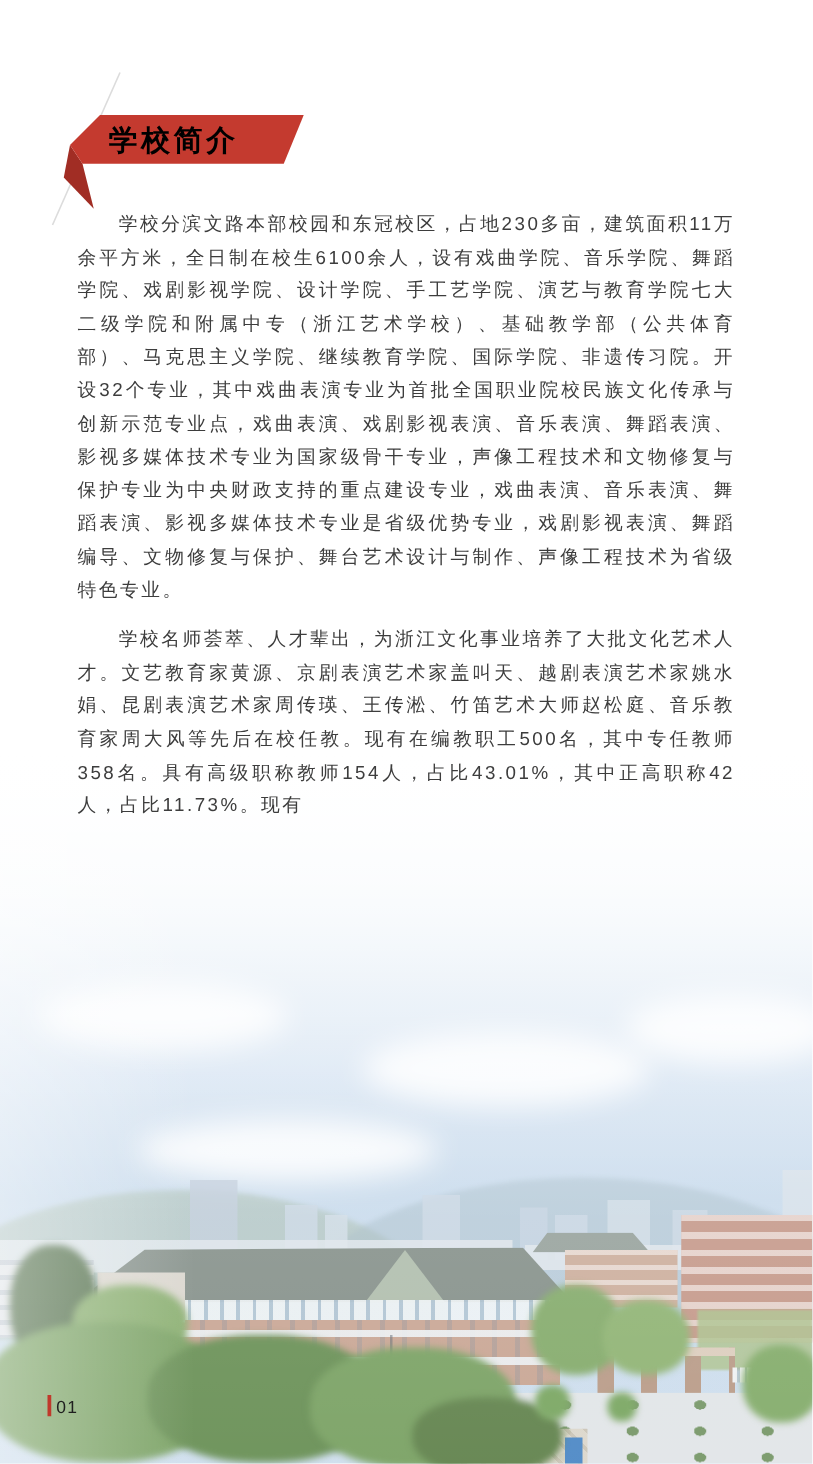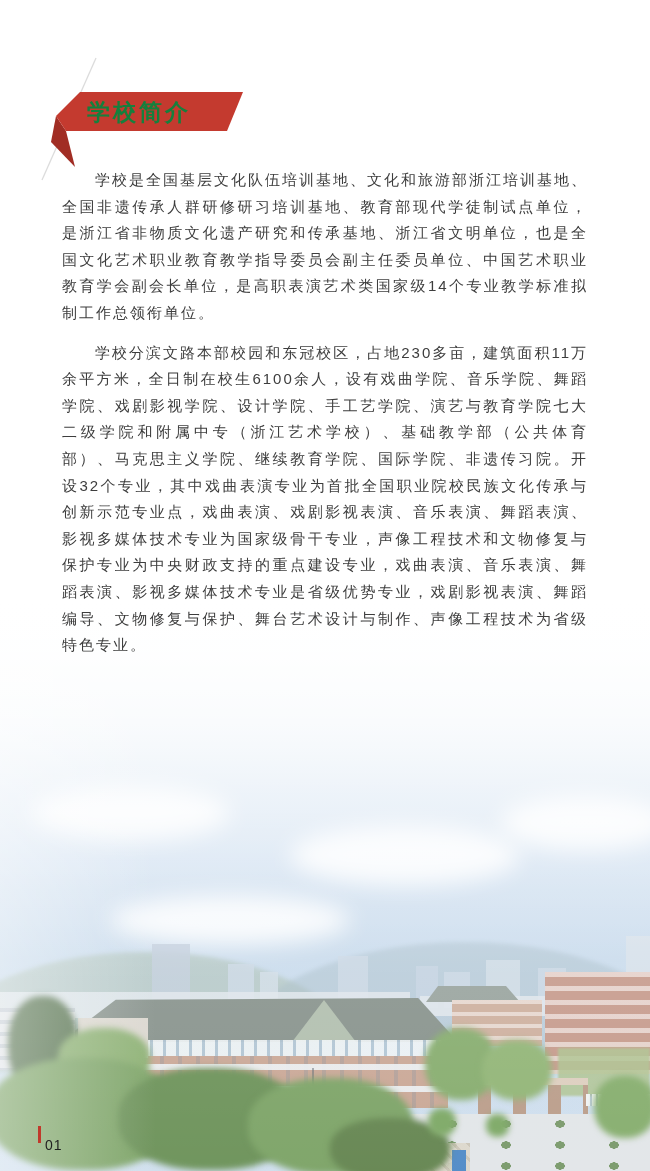--- a/index.html
+++ b/index.html
@@ -17,31 +17,31 @@
   .lowrise{background:#dde4ea;opacity:.85;}
   .tree{border-radius:46%;filter:blur(3px);}
   .fade{inset:0;background:
     linear-gradient(90deg,rgba(255,255,255,.38) 0%,rgba(255,255,255,0) 24%),
     linear-gradient(180deg,rgba(255,255,255,1) 0%,rgba(255,255,255,.96) 9%,rgba(255,255,255,.82) 20%,
       rgba(255,255,255,.55) 34%,rgba(255,255,255,.32) 50%,rgba(255,255,255,.18) 66%,rgba(255,255,255,.12) 100%);}
   
   .content{position:absolute;inset:0;z-index:1;}
   .ribbon-svg{position:absolute;left:0;top:0;}
   .ribbon-title{
-    position:absolute;left:87px;top:97px;width:120px;color:#15803d;
+    position:absolute;left:87px;top:97px;width:120px;color:#000000;
     font-size:23px;font-weight:bold;letter-spacing:3px;white-space:nowrap;
   }
   .paras{position:absolute;left:62px;top:167px;width:526px;}
   .paras p{
     margin:0 0 13px 0;font-size:15px;line-height:26.6px;color:#3d3d3d;
     text-align:justify;text-indent:2.2em;letter-spacing:2px;font-weight:500;
   }
   .pagenum{position:absolute;left:38px;top:1116px;display:flex;align-items:center;}
   .pagenum .bar{width:3px;height:17px;background:#c0392b;}
-  .pagenum .num{margin-left:4px;font-size:14px;color:#1f1f1f;letter-spacing:1px;font-weight:500;margin-top:21px;}
+  .pagenum .num{margin-left:4px;font-size:14px;color:#1f1f1f;letter-spacing:1px;font-weight:500;}
 </style>
 </head>
 <body>
 
 <div class="page">
 
   <div class="photo">
     <div class="sky"></div>
     <div class="cloud" style="left:30px;top:185px;width:200px;height:55px;"></div>
     <div class="cloud" style="left:290px;top:225px;width:230px;height:60px;"></div>
@@ -109,22 +109,22 @@
   <div class="content">
 
     <svg class="ribbon-svg" width="260" height="190" viewBox="0 0 260 190">
       <line x1="96" y1="58" x2="42" y2="180" stroke="#dcdcdc" stroke-width="1.3"></line>
       <path d="M56,116 L66,131 L75,167 L51,142 Z" fill="#a12d24"></path>
       <path d="M80,92 L243,92 L227,131 L66,131 L56,116 Z" fill="#c43a2f"></path>
     </svg>
     <div class="ribbon-title">学校简介</div>
 
     <div class="paras">
-      <p>学校是全国基层文化队伍培训基地、文化和旅游部浙江培训基地、全国非遗传承人群研修研习培训基地、教育部现代学徒制试点单位，是浙江省非物质文化遗产研究和传承基地、浙江省文明单位，也是全国文化艺术职业教育教学指导委员会副主任委员单位、中国艺术职业教育学会副会长单位，是高职表演艺术类国家级14个专业教学标准拟制工作总领衔单位。</p>
       <p>学校分滨文路本部校园和东冠校区，占地230多亩，建筑面积11万余平方米，全日制在校生6100余人，设有戏曲学院、音乐学院、舞蹈学院、戏剧影视学院、设计学院、手工艺学院、演艺与教育学院七大二级学院和附属中专（浙江艺术学校）、基础教学部（公共体育部）、马克思主义学院、继续教育学院、国际学院、非遗传习院。开设32个专业，其中戏曲表演专业为首批全国职业院校民族文化传承与创新示范专业点，戏曲表演、戏剧影视表演、音乐表演、舞蹈表演、影视多媒体技术专业为国家级骨干专业，声像工程技术和文物修复与保护专业为中央财政支持的重点建设专业，戏曲表演、音乐表演、舞蹈表演、影视多媒体技术专业是省级优势专业，戏剧影视表演、舞蹈编导、文物修复与保护、舞台艺术设计与制作、声像工程技术为省级特色专业。</p>
+      <p>学校名师荟萃、人才辈出，为浙江文化事业培养了大批文化艺术人才。文艺教育家黄源、京剧表演艺术家盖叫天、越剧表演艺术家姚水娟、昆剧表演艺术家周传瑛、王传淞、竹笛艺术大师赵松庭、音乐教育家周大风等先后在校任教。现有在编教职工500名，其中专任教师358名。具有高级职称教师154人，占比43.01%，其中正高职称42人，占比11.73%。现有</p>
     </div>
 
     <div class="pagenum">
       <span class="bar"></span>
       <span class="num">01</span>
     </div>
 
   </div>
 </div>
 

